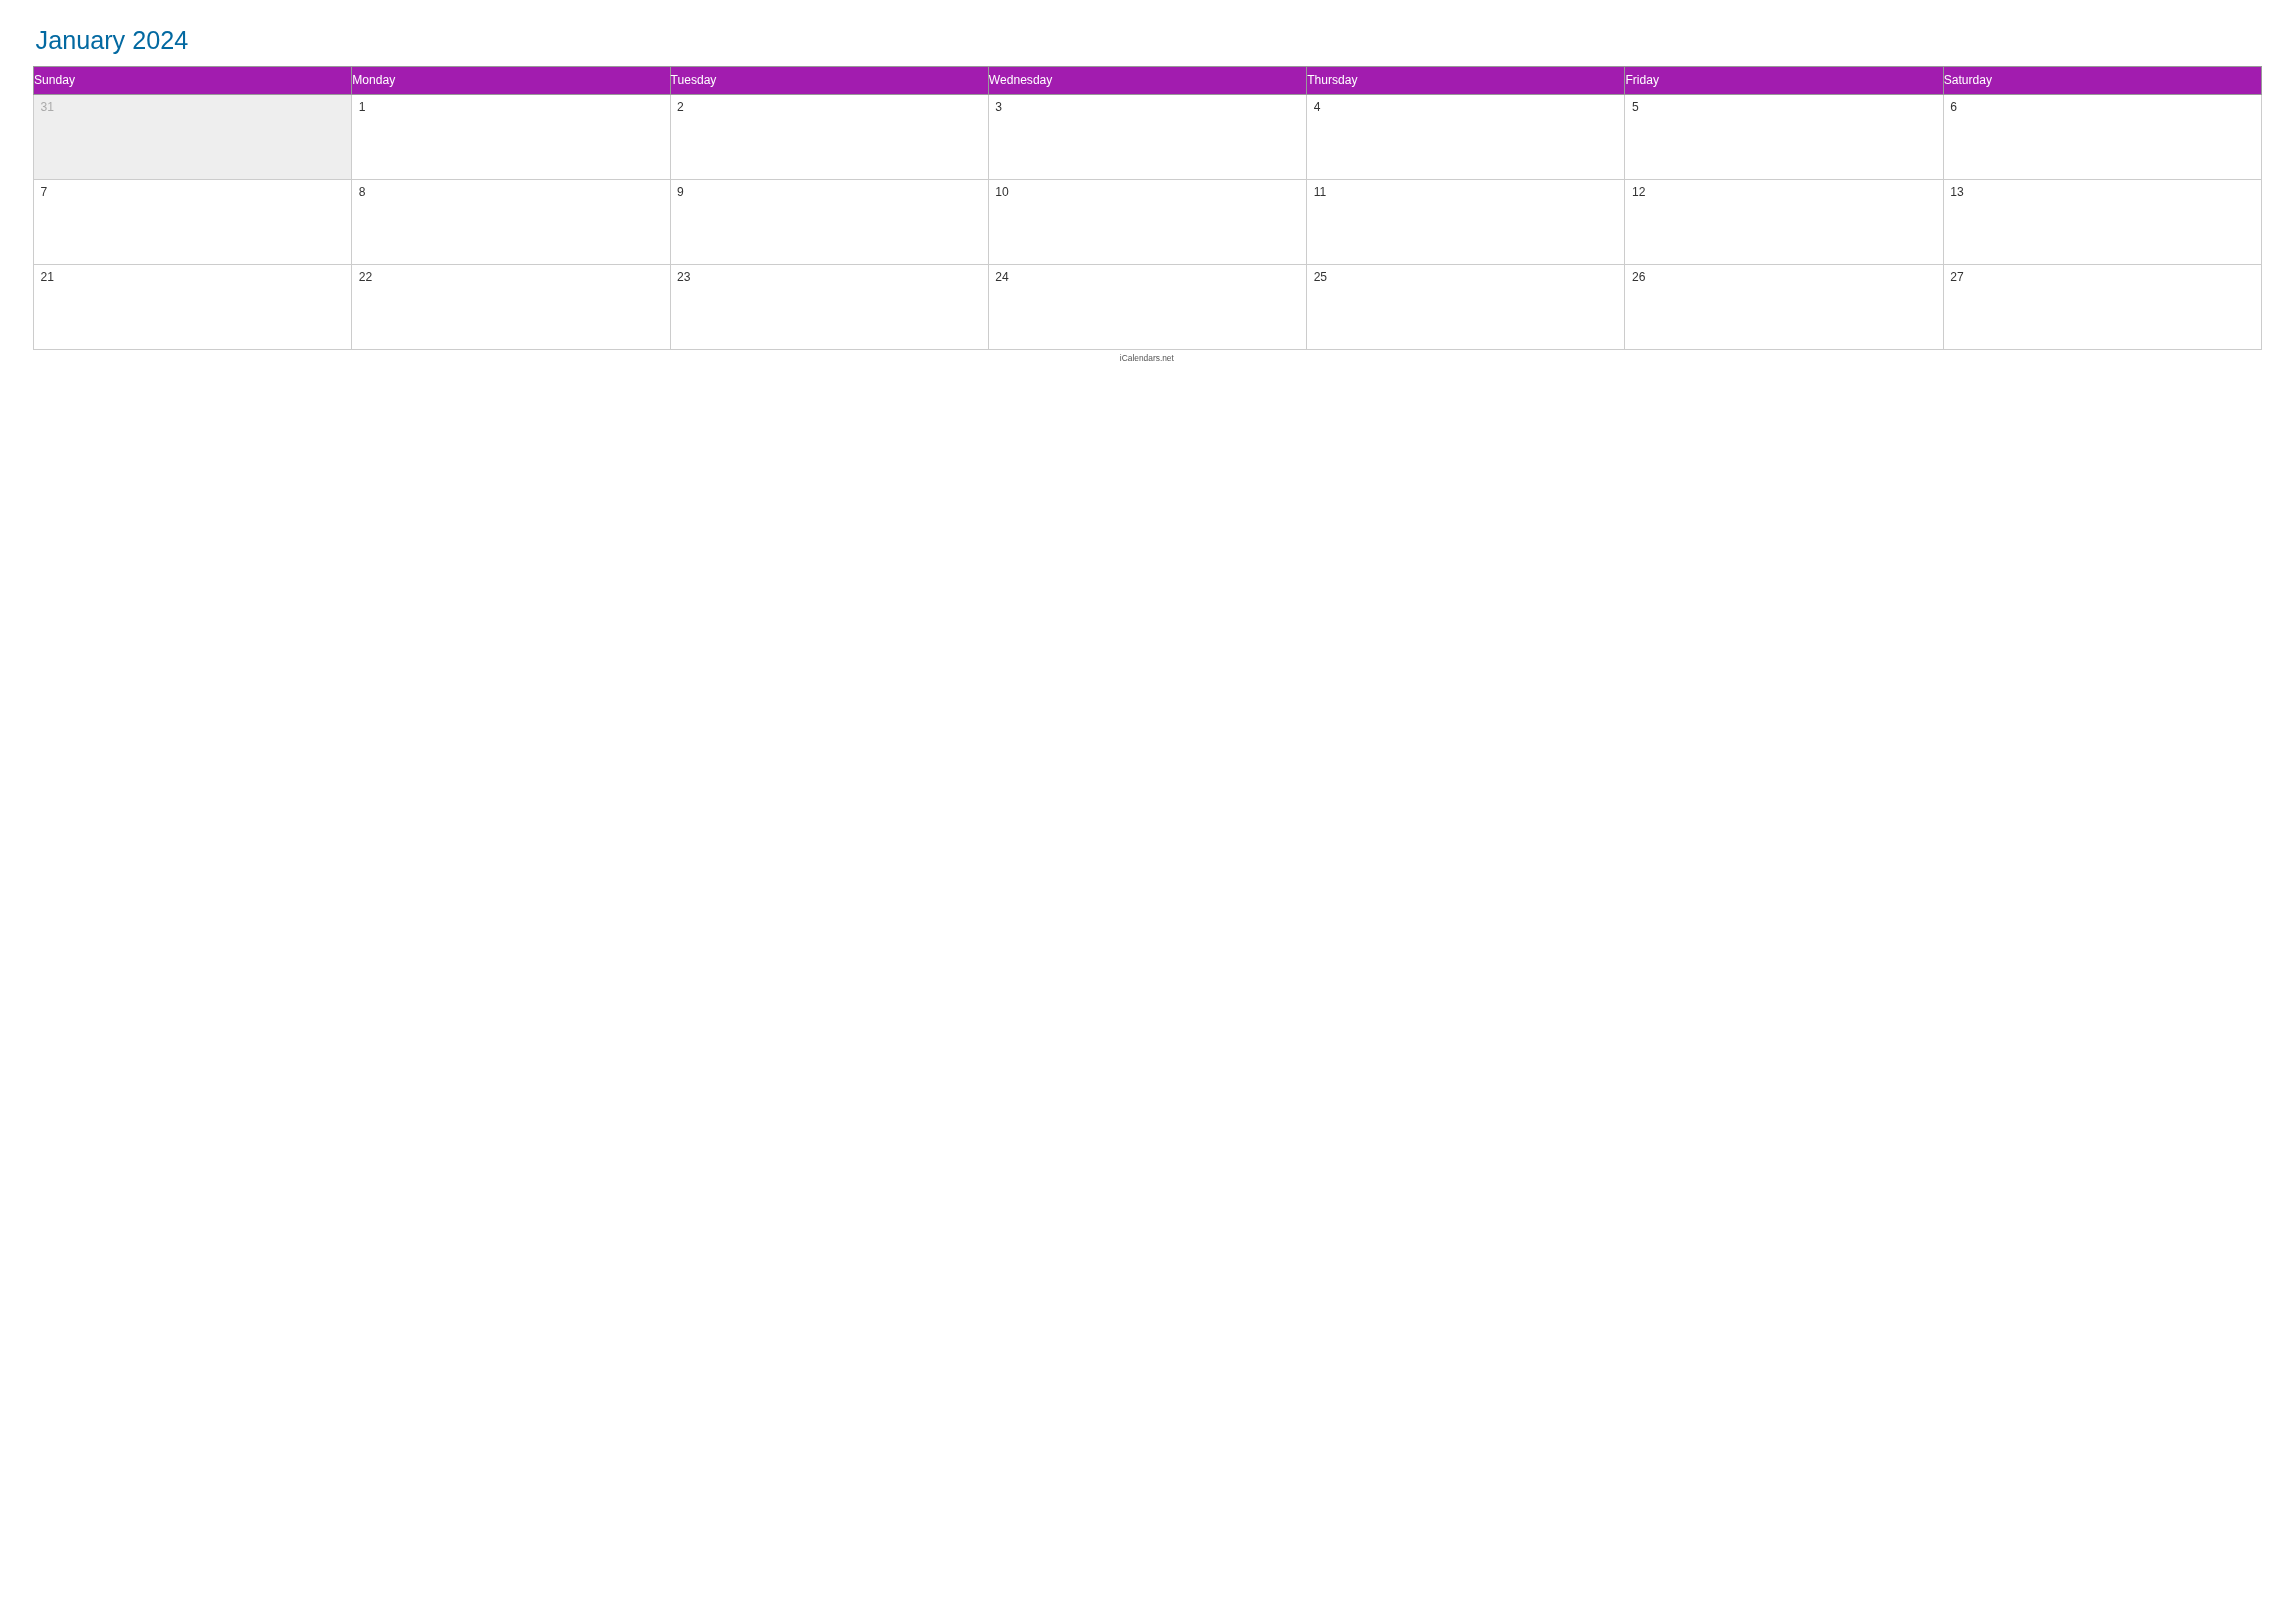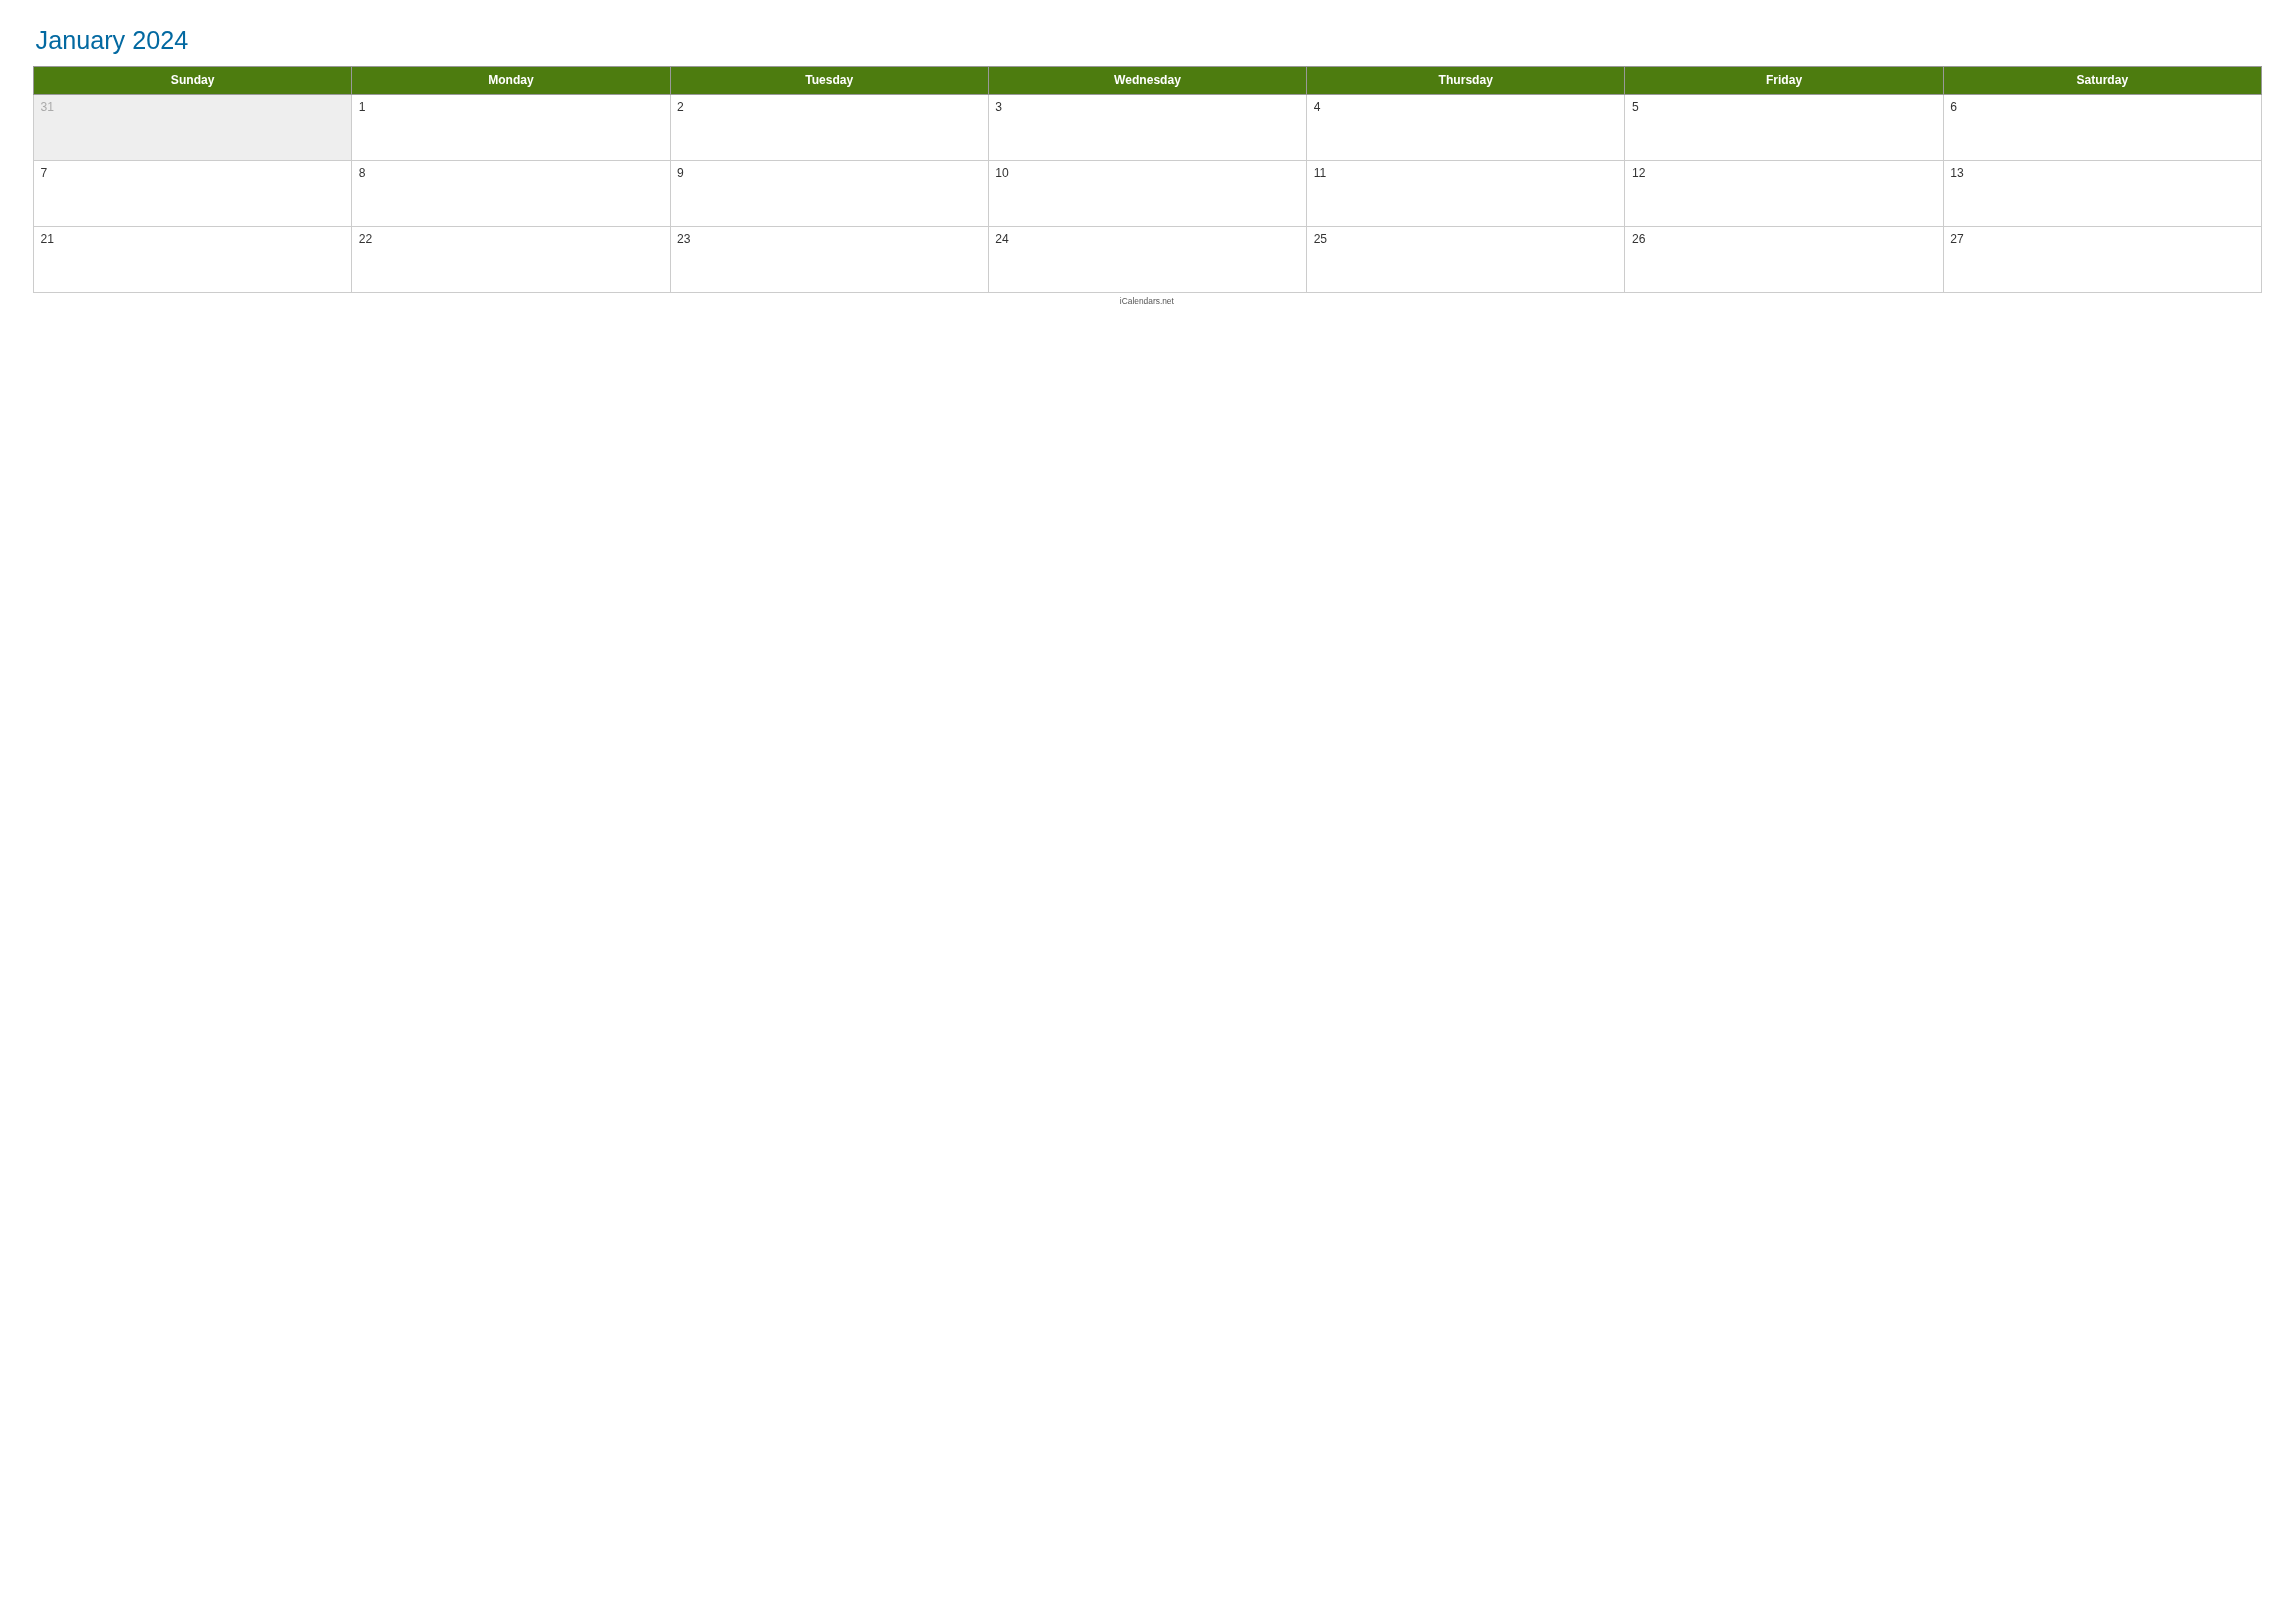--- a/index.html
+++ b/index.html
@@ -24,32 +24,32 @@
       padding-left: 2.6px;
     }
 
     .calendar-table {
       width: 100%;
       border-collapse: collapse;
       border: 0.7px solid #bbbbbb;
     }
 
     .calendar-table thead tr th {
-      background-color: #4d7c0f;
+      background-color: #a21caf;
       color: #ffffff;
-      text-align: center;
-      font-weight: bold;
+      text-align: left;
+      font-weight: normal;
       font-size: 1.15em;
       padding: 6.5px 0;
       border: 0.7px solid #999999;
     }
 
     .calendar-table tbody tr td {
       width: 14.28%;
-      height: 66px;
+      height: 85px;
       vertical-align: top;
       padding: 5.2px 6.5px;
       border: 0.7px solid #cccccc;
       background-color: #ffffff;
       font-size: 1.1em;
       color: #333333;
     }
 
     .calendar-table tbody tr td.outside-month {
       background-color: #eeeeee;

